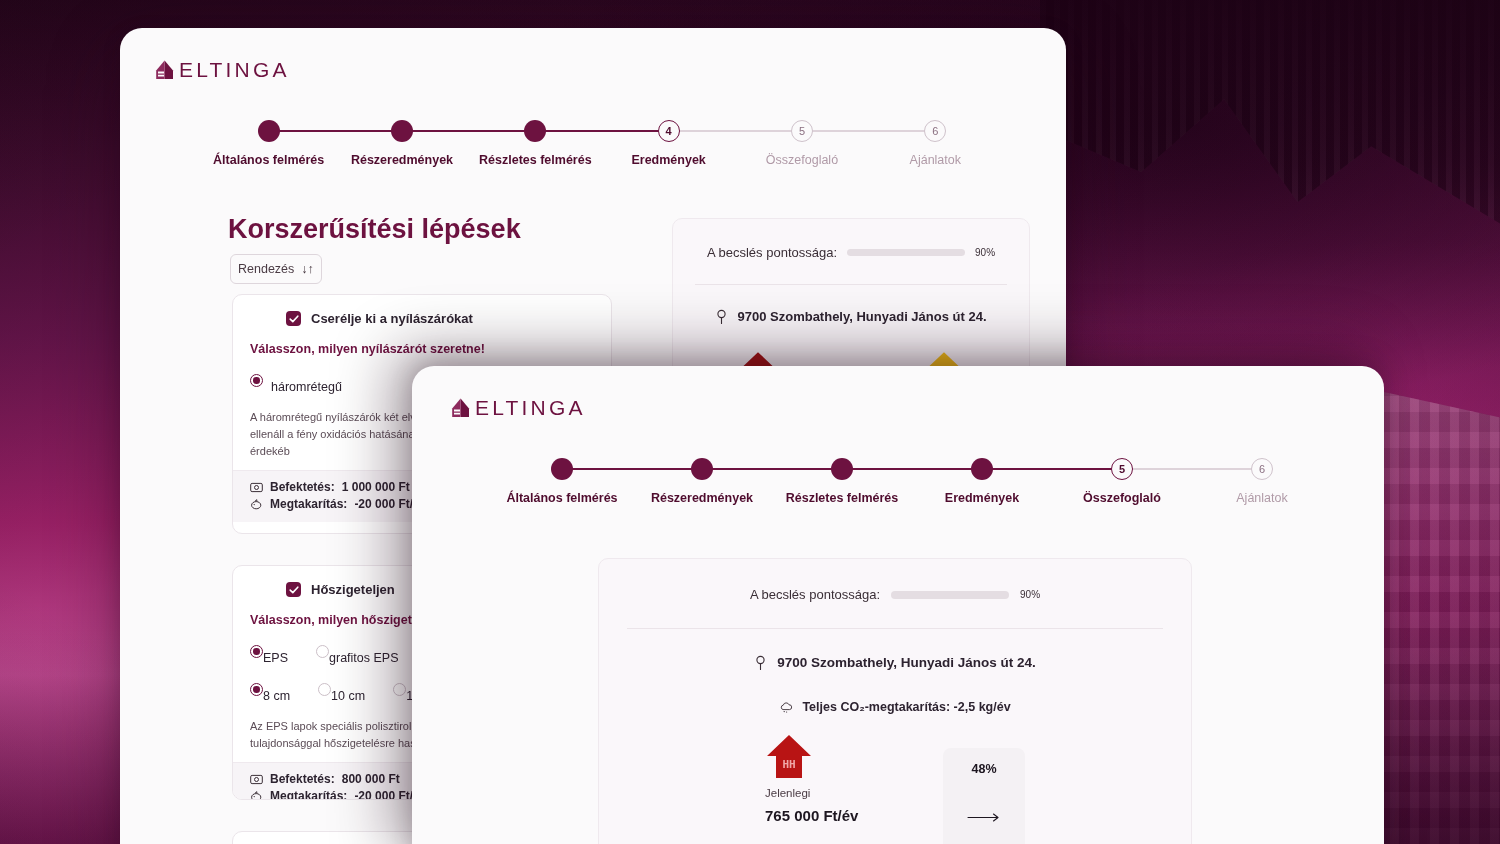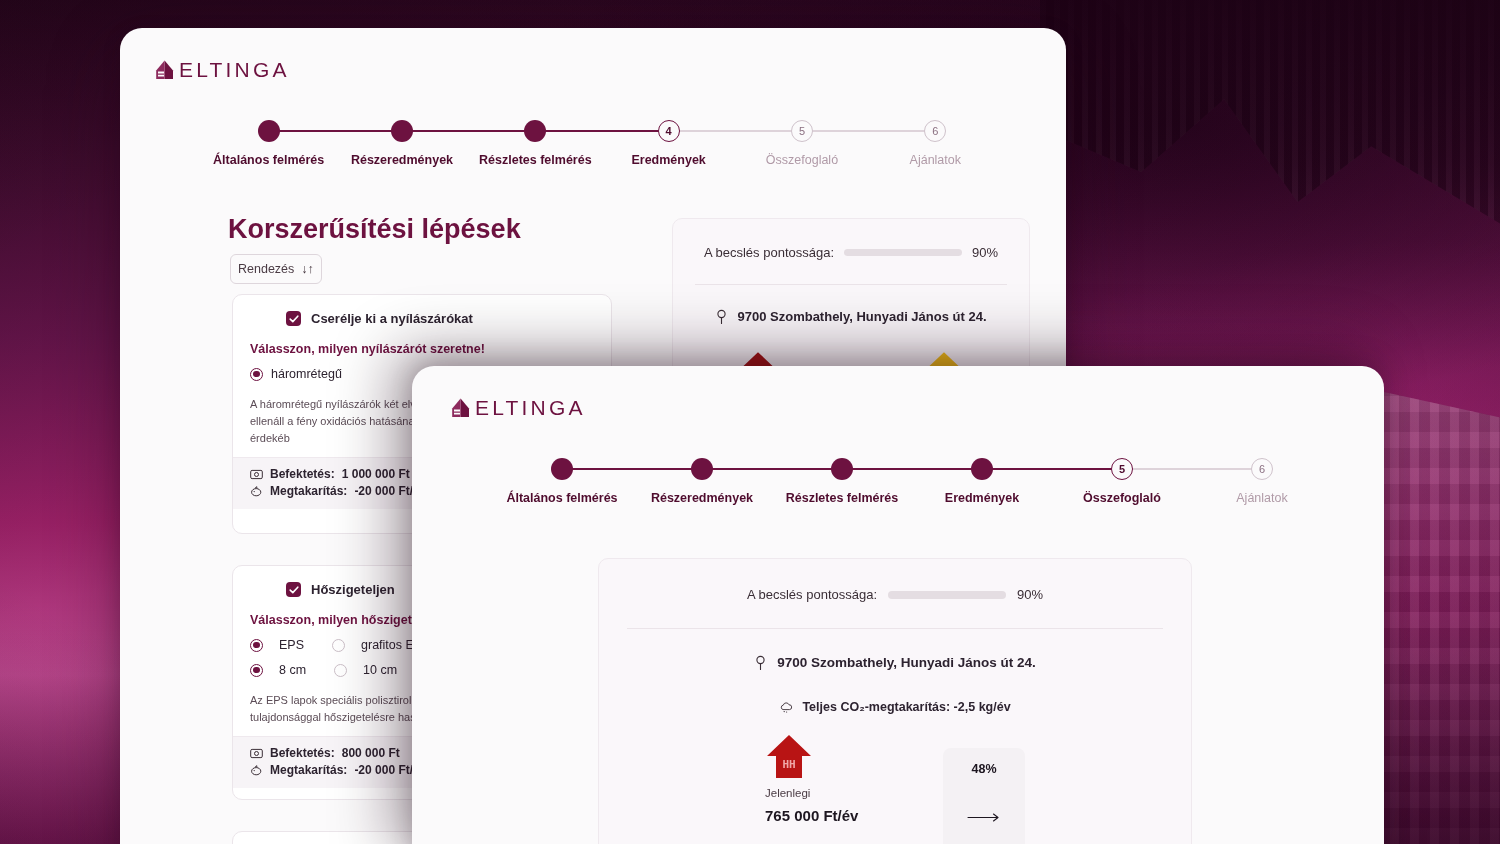--- a/index.html
+++ b/index.html
@@ -180,34 +180,34 @@
   .chk-label { font-size: 13px; color: #2d2330; font-weight: 600; }
 
   .q-label {
     margin-top: 16px;
     font-size: 12.5px;
     color: #6d1240;
     font-weight: 700;
   }
   .radio-row { display: flex; align-items: center; gap: 8px; margin-top: 11px; }
   .radio-grid { display: flex; align-items: center; gap: 28px; margin-top: 11px; }
-  .radio-item { display: flex; align-items: center; gap: 16px; }
+  .radio-item { display: flex; align-items: center; gap: 0; }
   .radio {
     width: 13px; height: 13px;
     border-radius: 50%;
     border: 1.4px solid #6d1240;
     display: flex; align-items: center; justify-content: center;
     flex: 0 0 auto;
   }
   .radio.off { border-color: #ccc0c8; }
   .radio i {
     width: 6.5px; height: 6.5px; border-radius: 50%;
     background: #6d1240; display: block;
   }
-  .radio-text { font-size: 12.5px; color: #2d2330; }
+  .radio-text { font-size: 12.5px; color: #2d2330; margin-top: 13px; }
 
   .desc {
     margin-top: 15px;
     font-size: 11px;
     line-height: 1.55;
     color: #5b4c56;
   }
 
   .card-foot {
     border-top: 1px solid #efe9ee;
@@ -238,21 +238,21 @@
   }
   .acc-label { font-size: 13px; color: #3a2e36; }
   .acc-bar {
     width: 118px; height: 7px; border-radius: 4px;
     background: #e4dde2; overflow: hidden;
   }
   .acc-fill {
     height: 100%; border-radius: 4px;
     background: linear-gradient(to right, #cbb2c2, #6d1240);
   }
-  .acc-pct { font-size: 13px; color: #3a2e36; }
+  .acc-pct { font-size: 10px; color: #3a2e36; }
   .rc-divider { margin: 24px 22px 0 22px; height: 1px; background: #ebe4e9; }
   .addr-row {
     display: flex; align-items: center; justify-content: center;
     gap: 9px; margin-top: 24px;
     font-size: 13px; color: #2d2330; font-weight: 600;
   }
   .pin-ico { width: 13px; height: 15px; display: block; }
   .house-row-back {
     display: flex; align-items: flex-start; justify-content: center;
     gap: 150px; margin-top: 26px;

